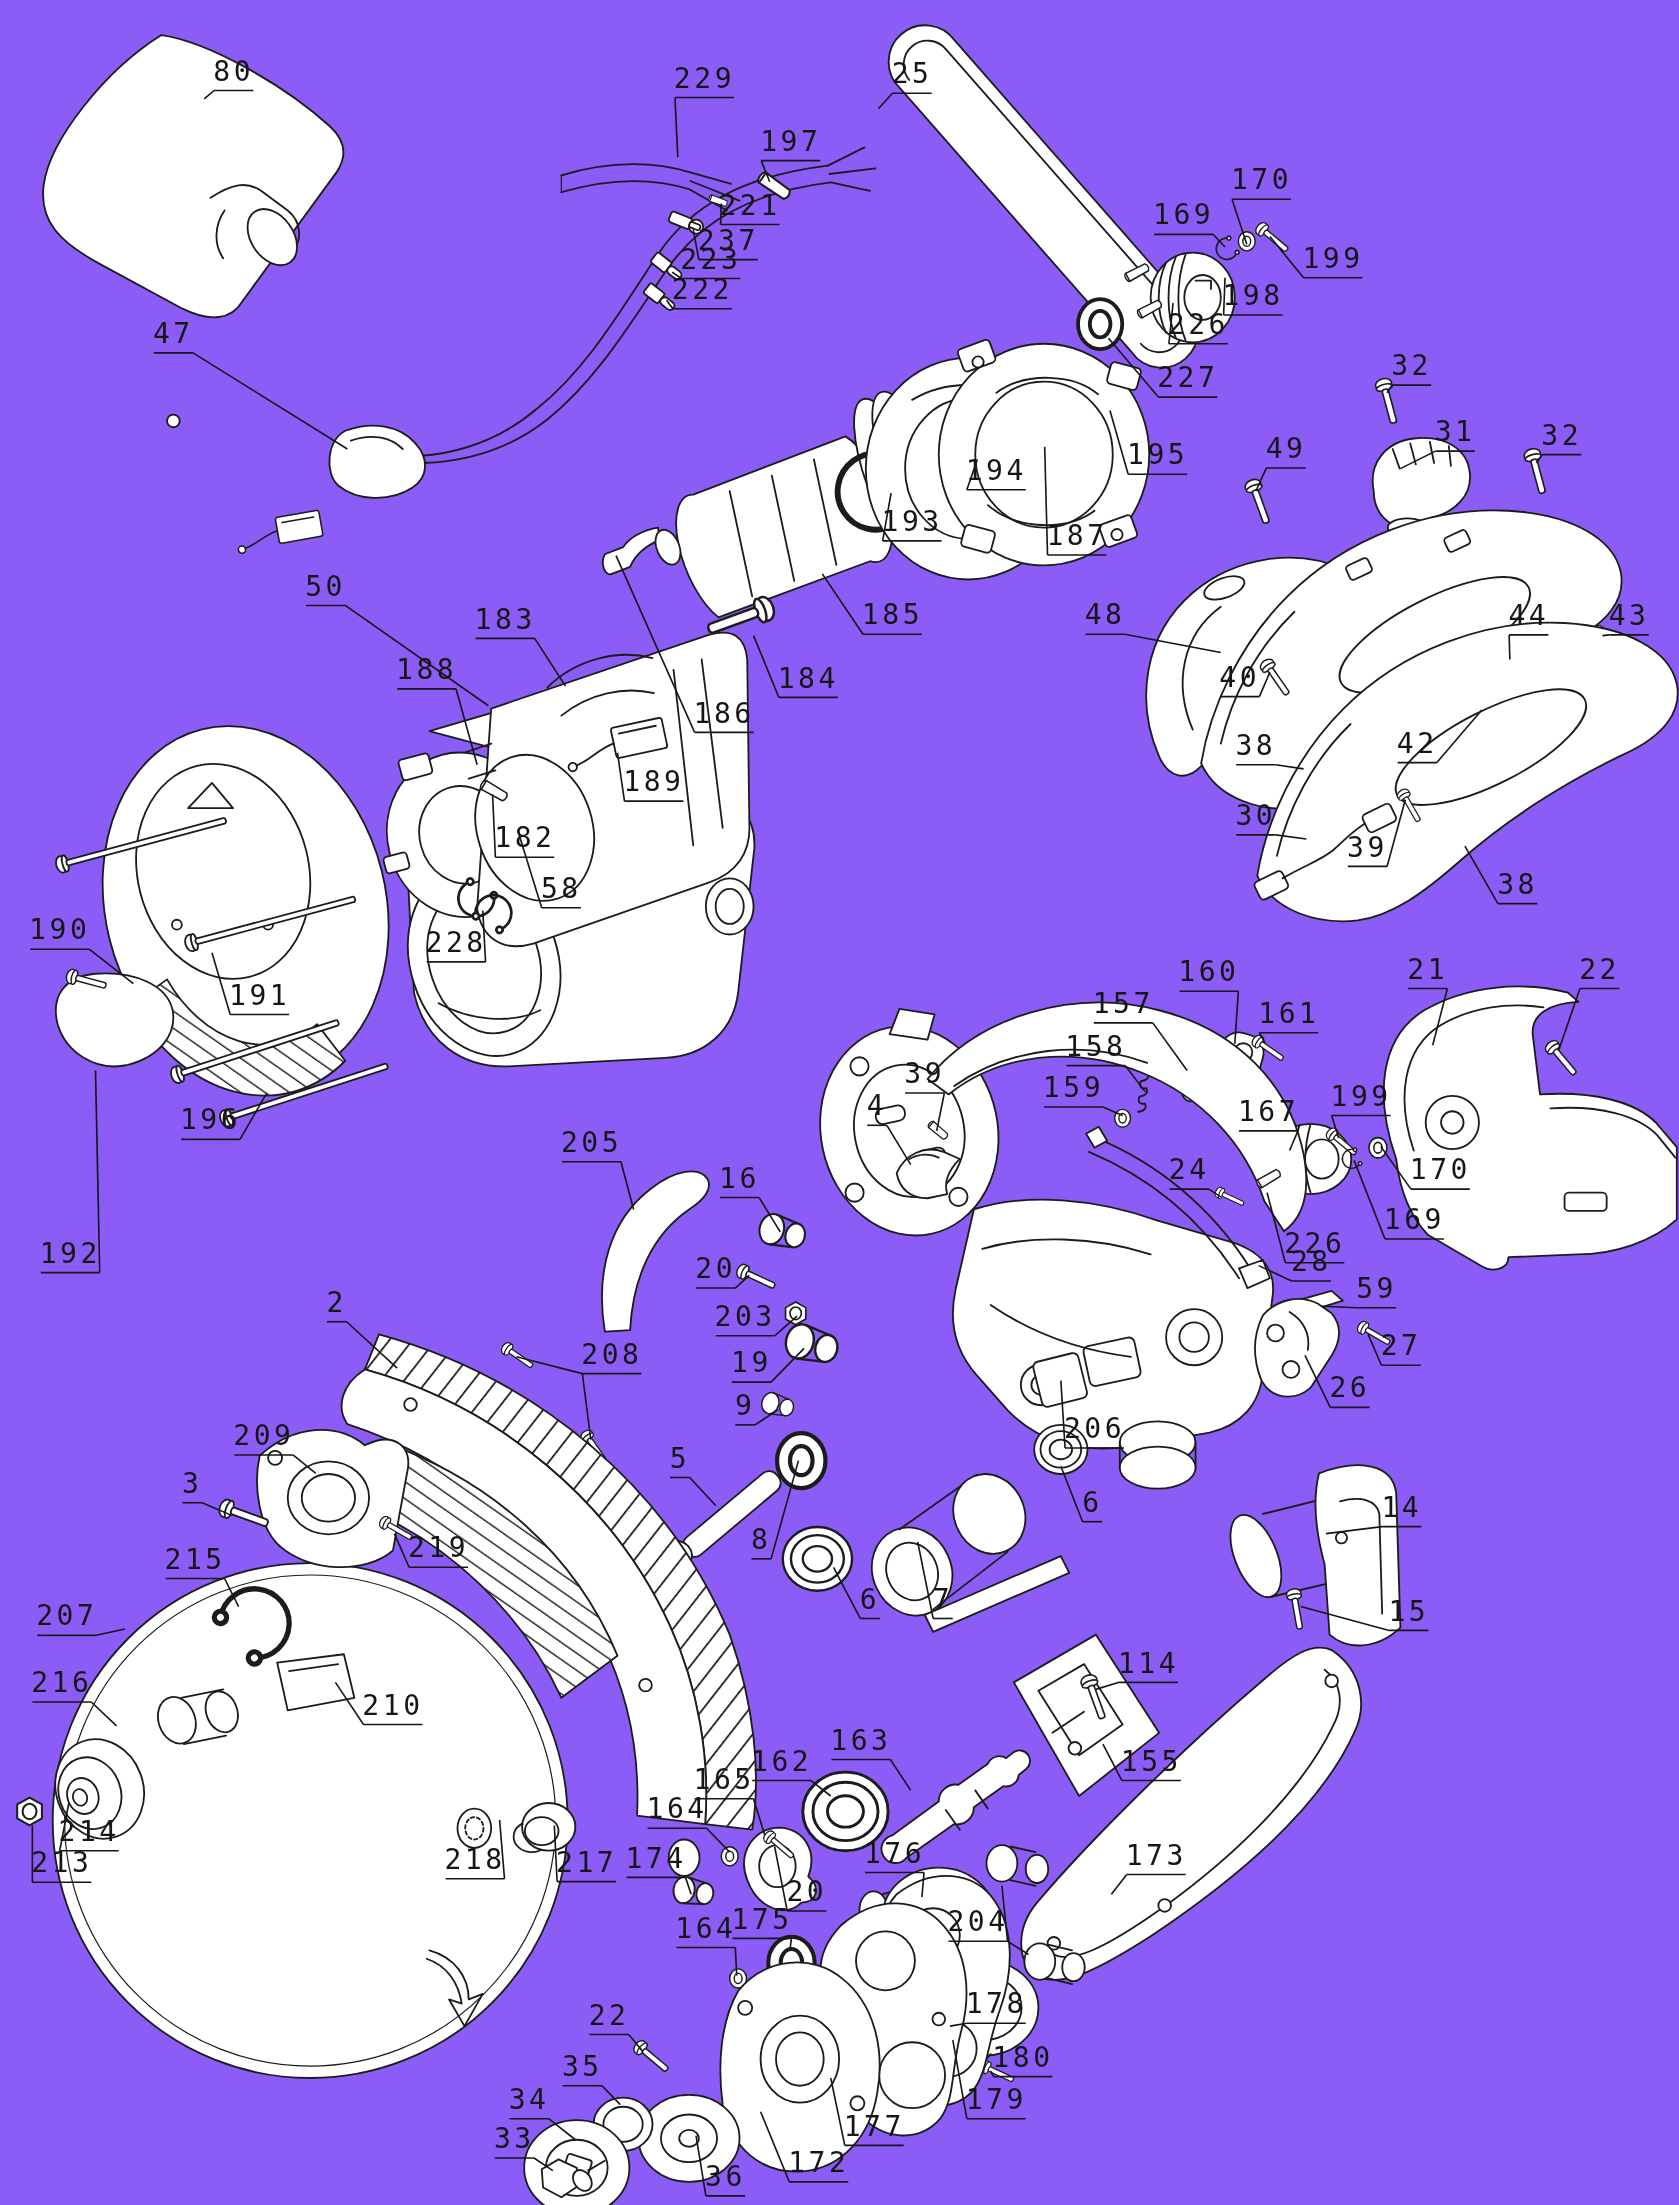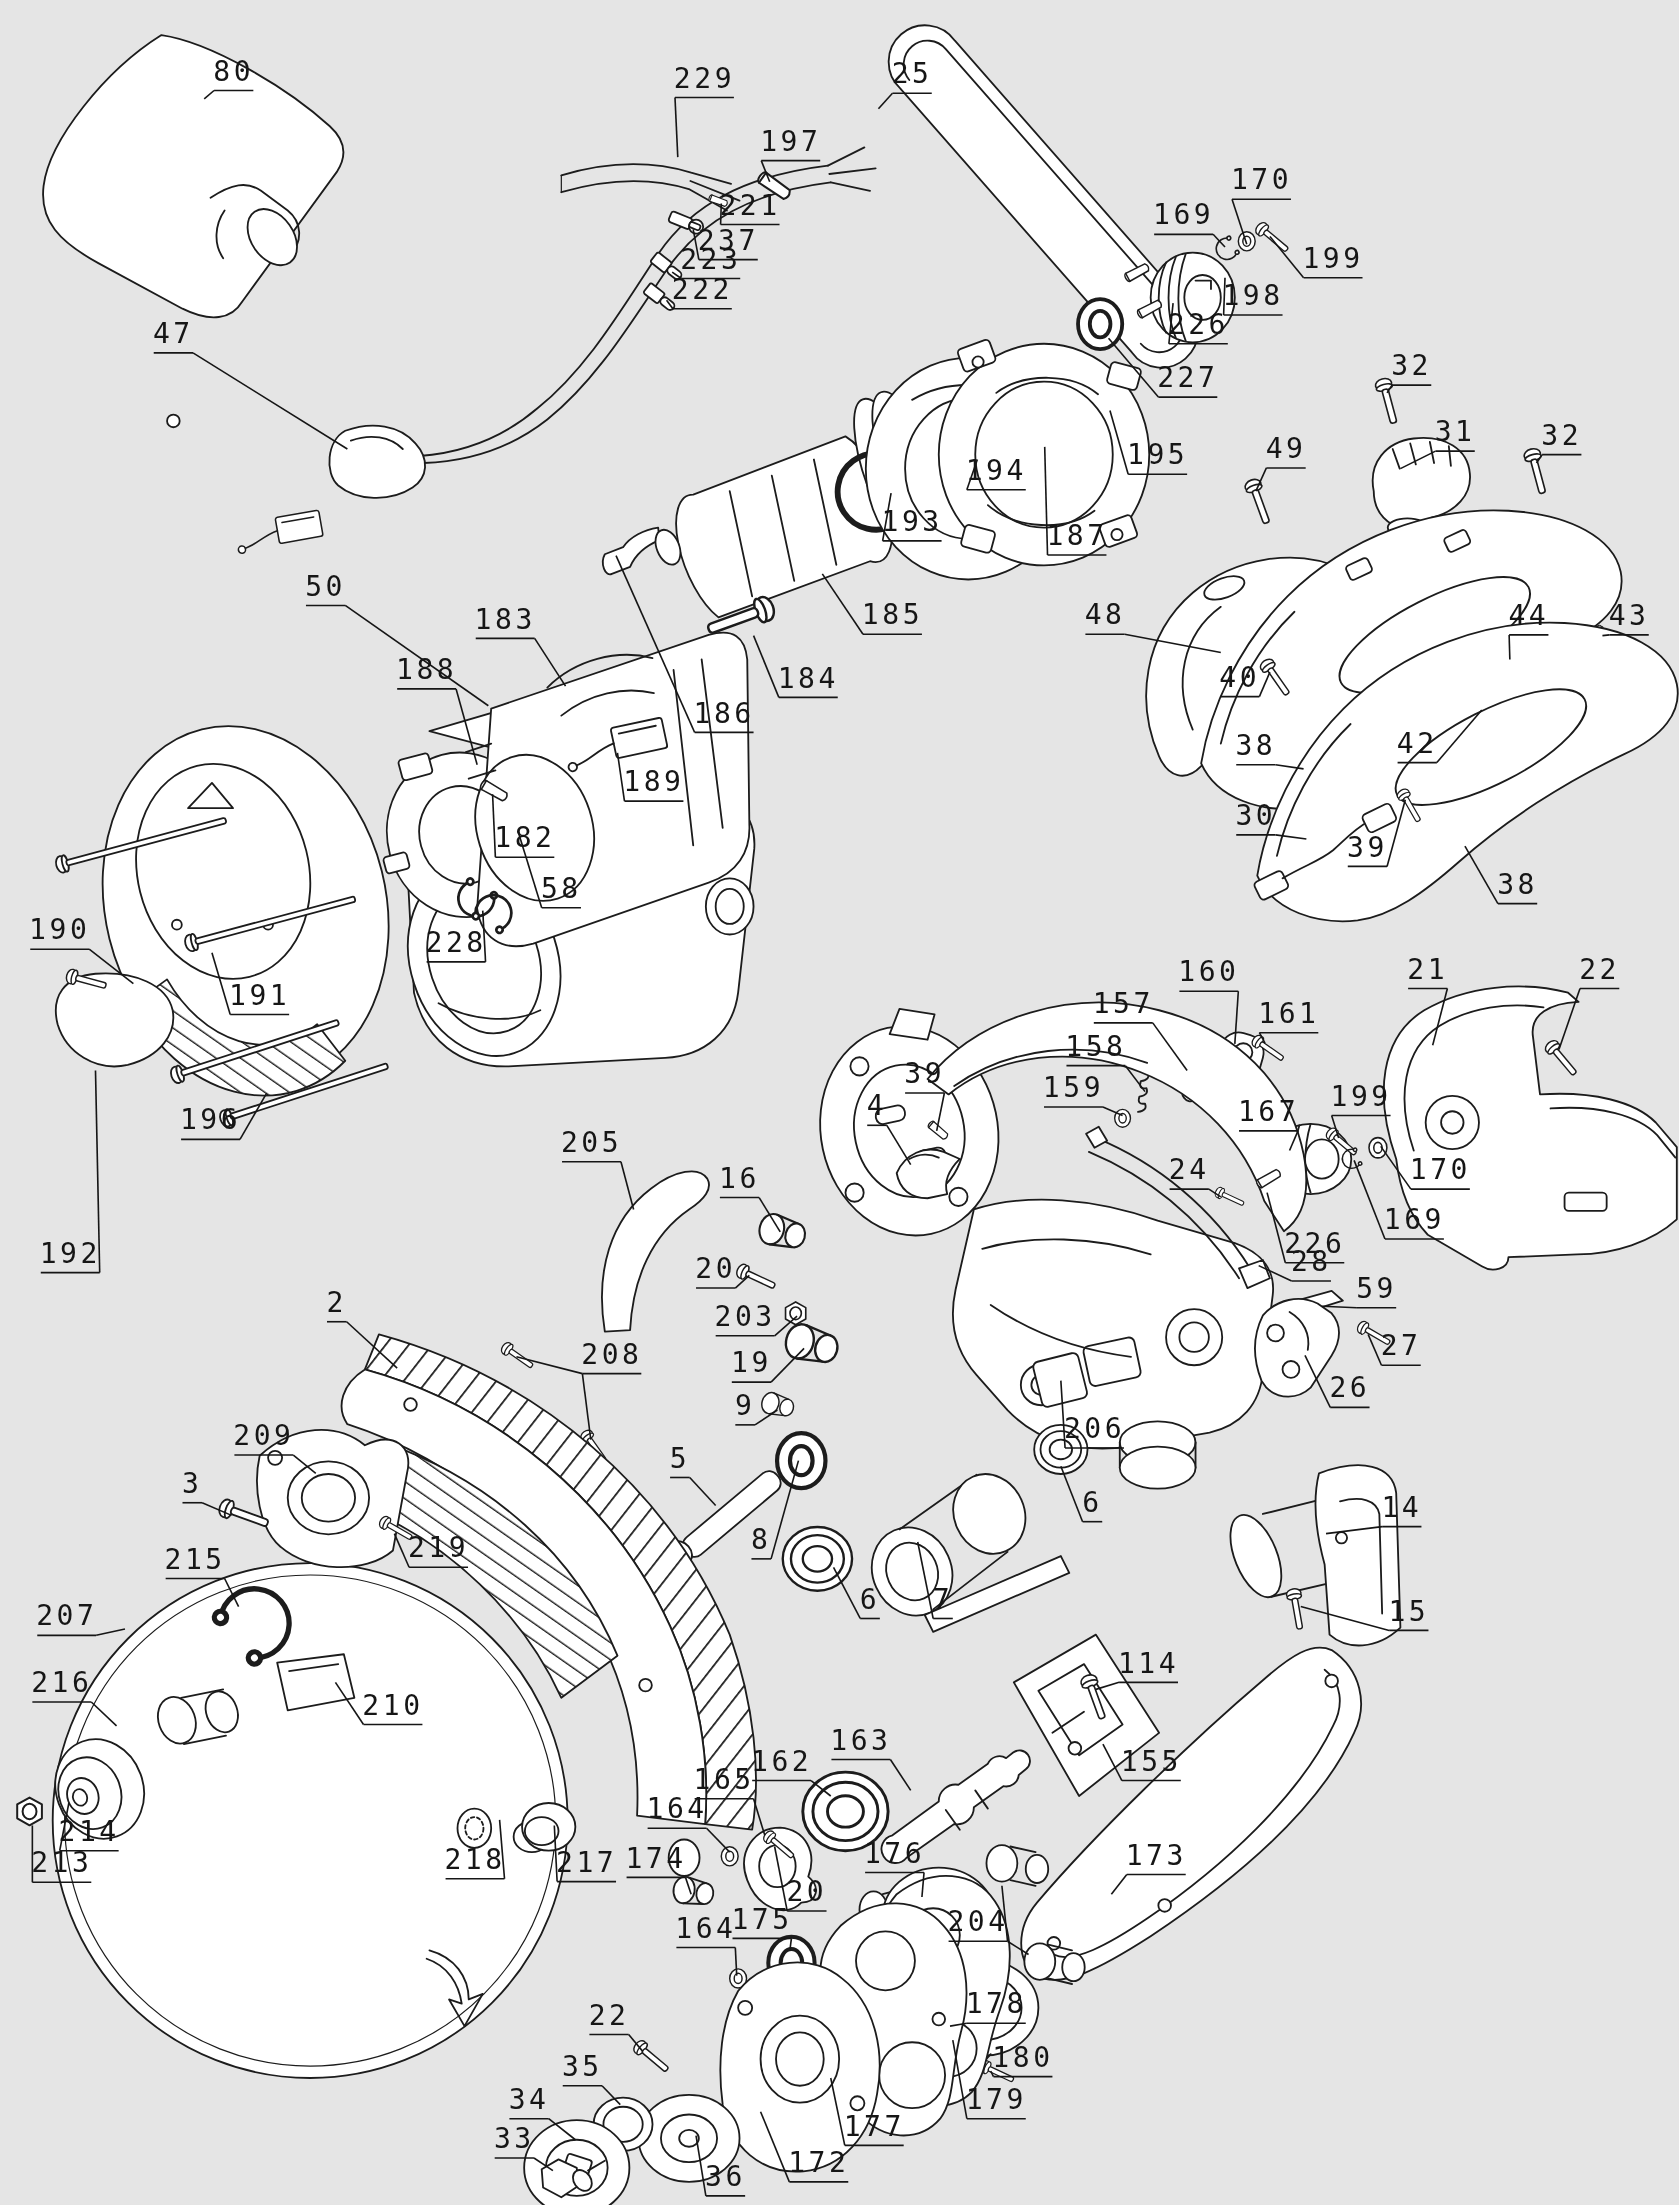--- a/index.html
+++ b/index.html
@@ -1,16 +1,16 @@
 <!DOCTYPE html>
 <html style="font-size:11.2px"><head>
 <meta charset="utf-8">
 <style>
   html,body{margin:0;padding:0;background:#ffffff;}
-  .stage{position:relative;width:1679px;height:2205px;background:#e5e5e5;overflow:hidden;
+  .stage{position:relative;width:1679px;height:2205px;background:#8b5cf6;overflow:hidden;
          font-family:"DejaVu Sans Mono", monospace;text-decoration:underline;}
   svg{position:absolute;left:0;top:0;}
   #parts *{fill:#ffffff;stroke:#1c1c1c;stroke-width:2.6;stroke-linejoin:round;stroke-linecap:round;}
   #parts .nf{fill:none;}
   #parts .thin{stroke-width:1.7;}
   #parts .hatA{fill:url(#hatch1);}
   #parts .hatB{fill:url(#hatch2);}
   #callouts text{font-family:"DejaVu Sans Mono", monospace;font-size:40px;letter-spacing:5px;
                  fill:#161616;stroke:none;}
   #callouts line{stroke:#161616;stroke-width:2.3;}

